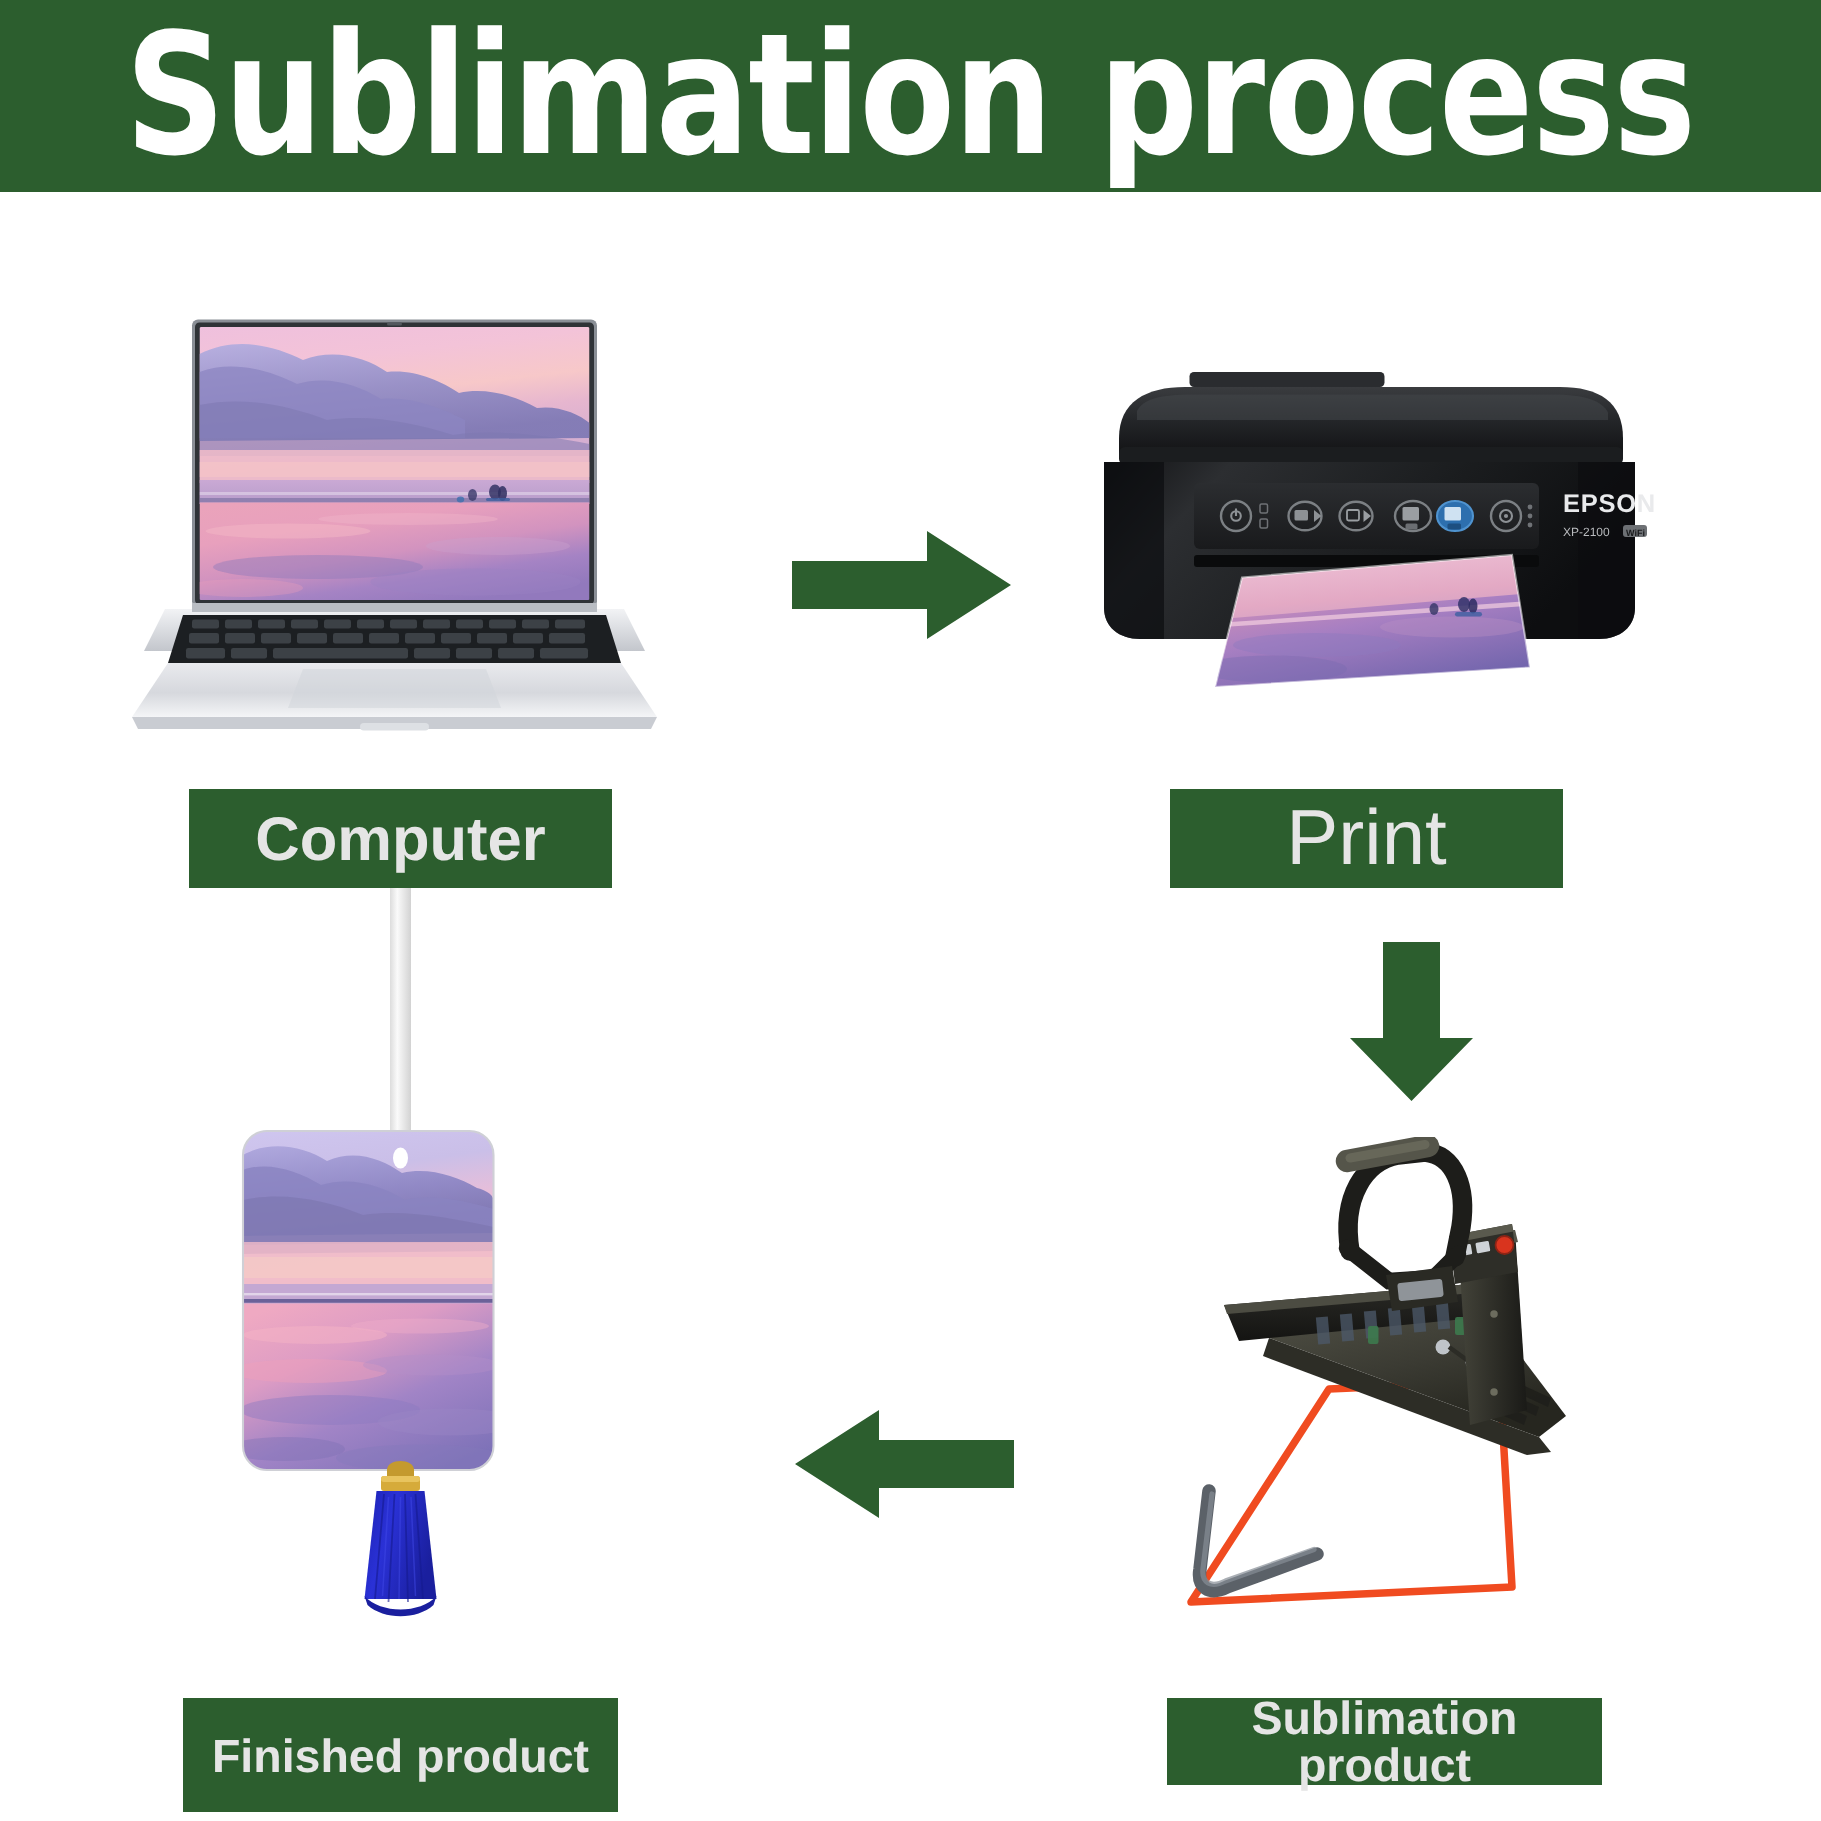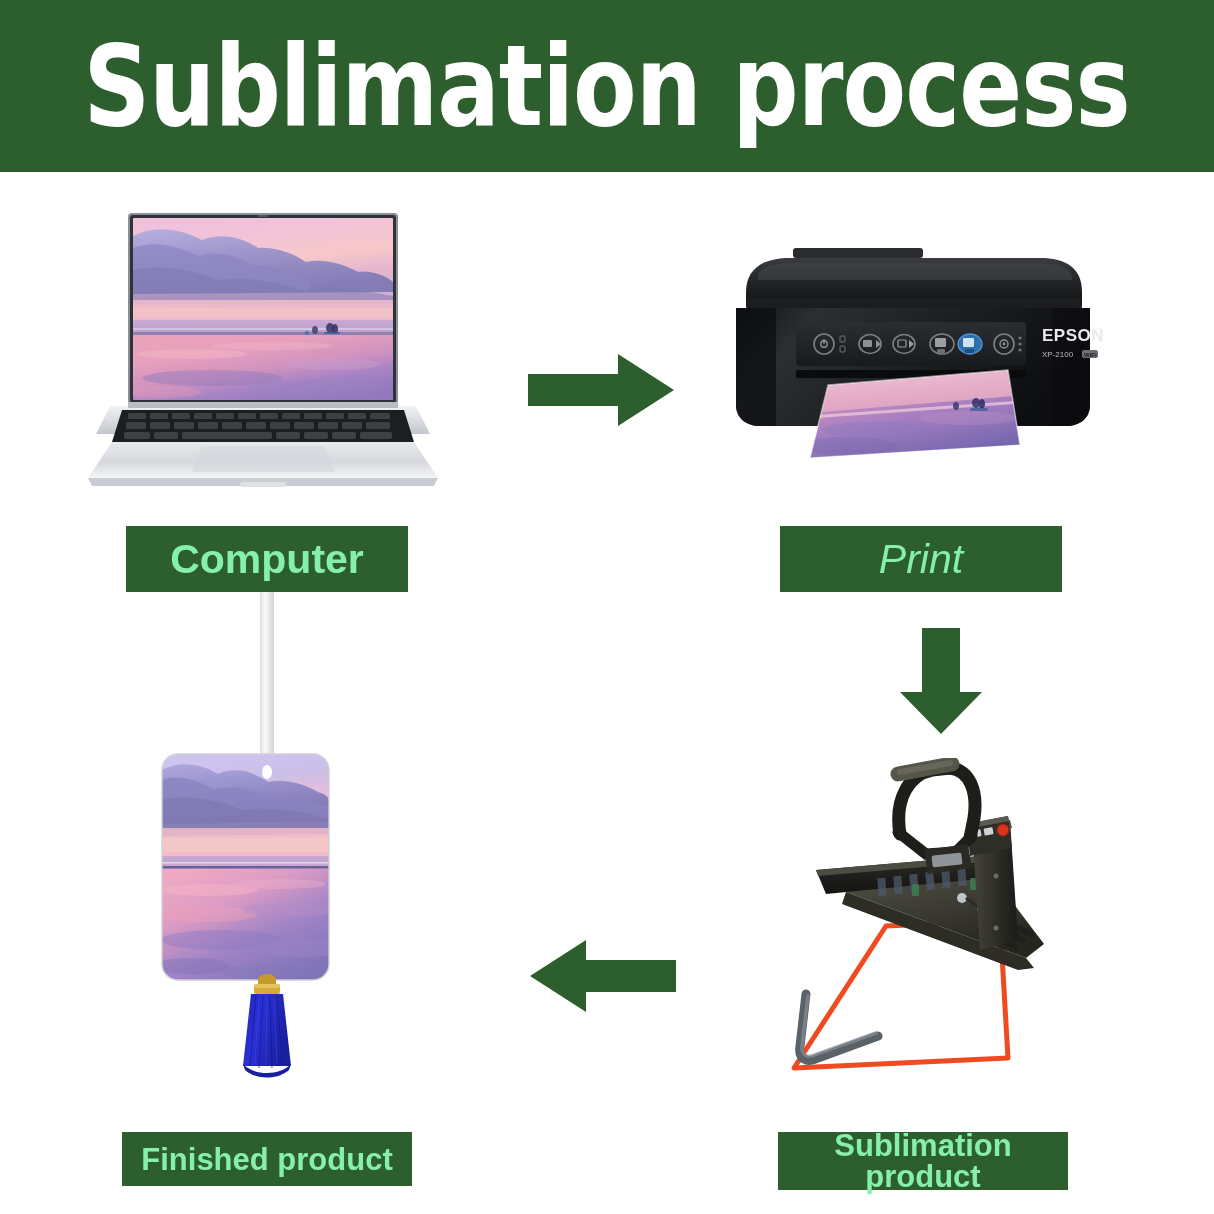--- a/index.html
+++ b/index.html
@@ -6,48 +6,48 @@
   html,body { width:1214px; height:1214px; }
   body {
     background:#ffffff;
     font-family:"Liberation Sans", sans-serif;
     position:relative;
     overflow:hidden;
   }
 
   
   .banner {
-    position:absolute; left:0; top:0; width:1214px; height:172px;
+    position:absolute; left:0; top:0; width:1214px; height:128px;
     background:#2C5E2E;
     display:flex; align-items:center; justify-content:center;
   }
   .banner-title {
     color:#ffffff;
     font-family:"DejaVu Sans Condensed","Liberation Sans Narrow","Liberation Sans",sans-serif;
     font-size:112px;
     font-weight:bold;
     letter-spacing:-1px;
     transform:scaleX(0.92);
     white-space:nowrap;
     line-height:1;
   }
 
   
   .chip {
     position:absolute;
     background:#2C5E2E;
-    color:#86efac;
+    color:#e5e5e5;
     display:flex; align-items:center; justify-content:center;
     font-family:"Liberation Sans", sans-serif;
     text-align:center;
     line-height:1;
   }
   #chip-computer  { left:126px; top:526px;  width:282px; height:66px; font-size:41px; font-weight:bold; }
-  #chip-print     { left:780px; top:526px;  width:282px; height:66px; font-size:41px; font-weight:normal;font-style:italic; }
-  #chip-finished  { left:122px; top:1132px; width:290px; height:54px; font-size:31px; font-weight:bold; }
+  #chip-print     { left:780px; top:526px;  width:262px; height:66px; font-size:52px; font-weight:normal; }
+  #chip-finished  { left:122px; top:1132px; width:290px; height:76px; font-size:31px; font-weight:bold; }
   #chip-subprn    { left:778px; top:1132px; width:290px; height:58px; font-size:31px; font-weight:bold; }
 
   
   .arrow { position:absolute; }
 
   
   #laptop { position:absolute; left:62px; top:196px; width:400px; height:300px; }
 
   
   #printer { position:absolute; left:718px; top:240px; width:390px; height:220px;text-align:right; }

